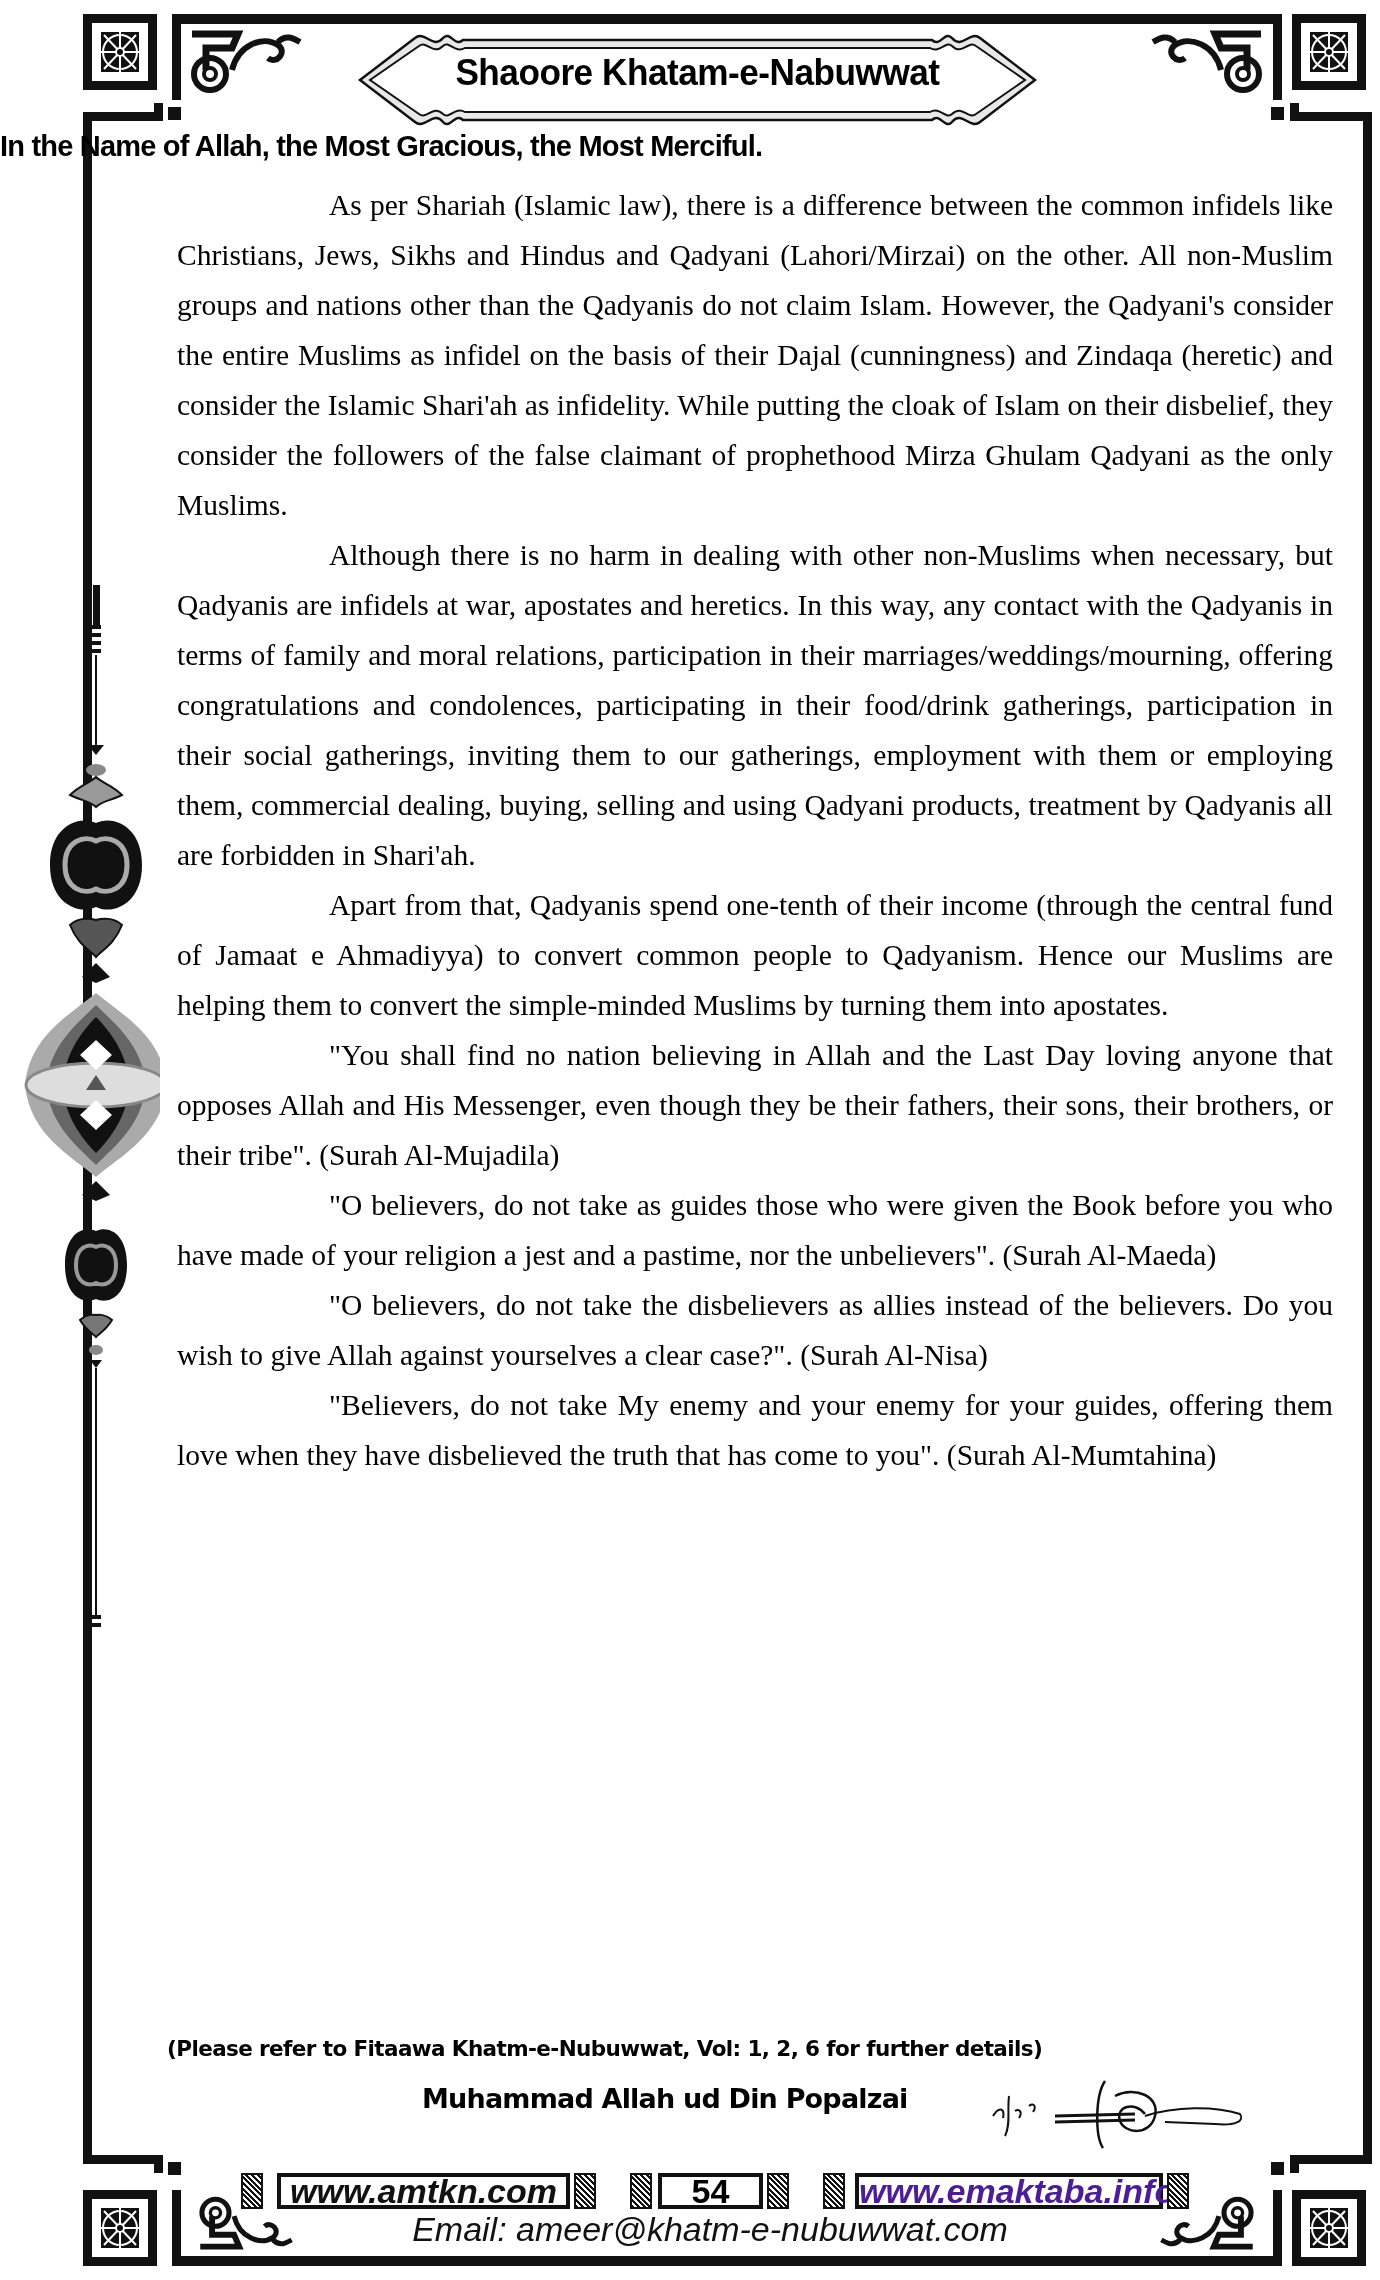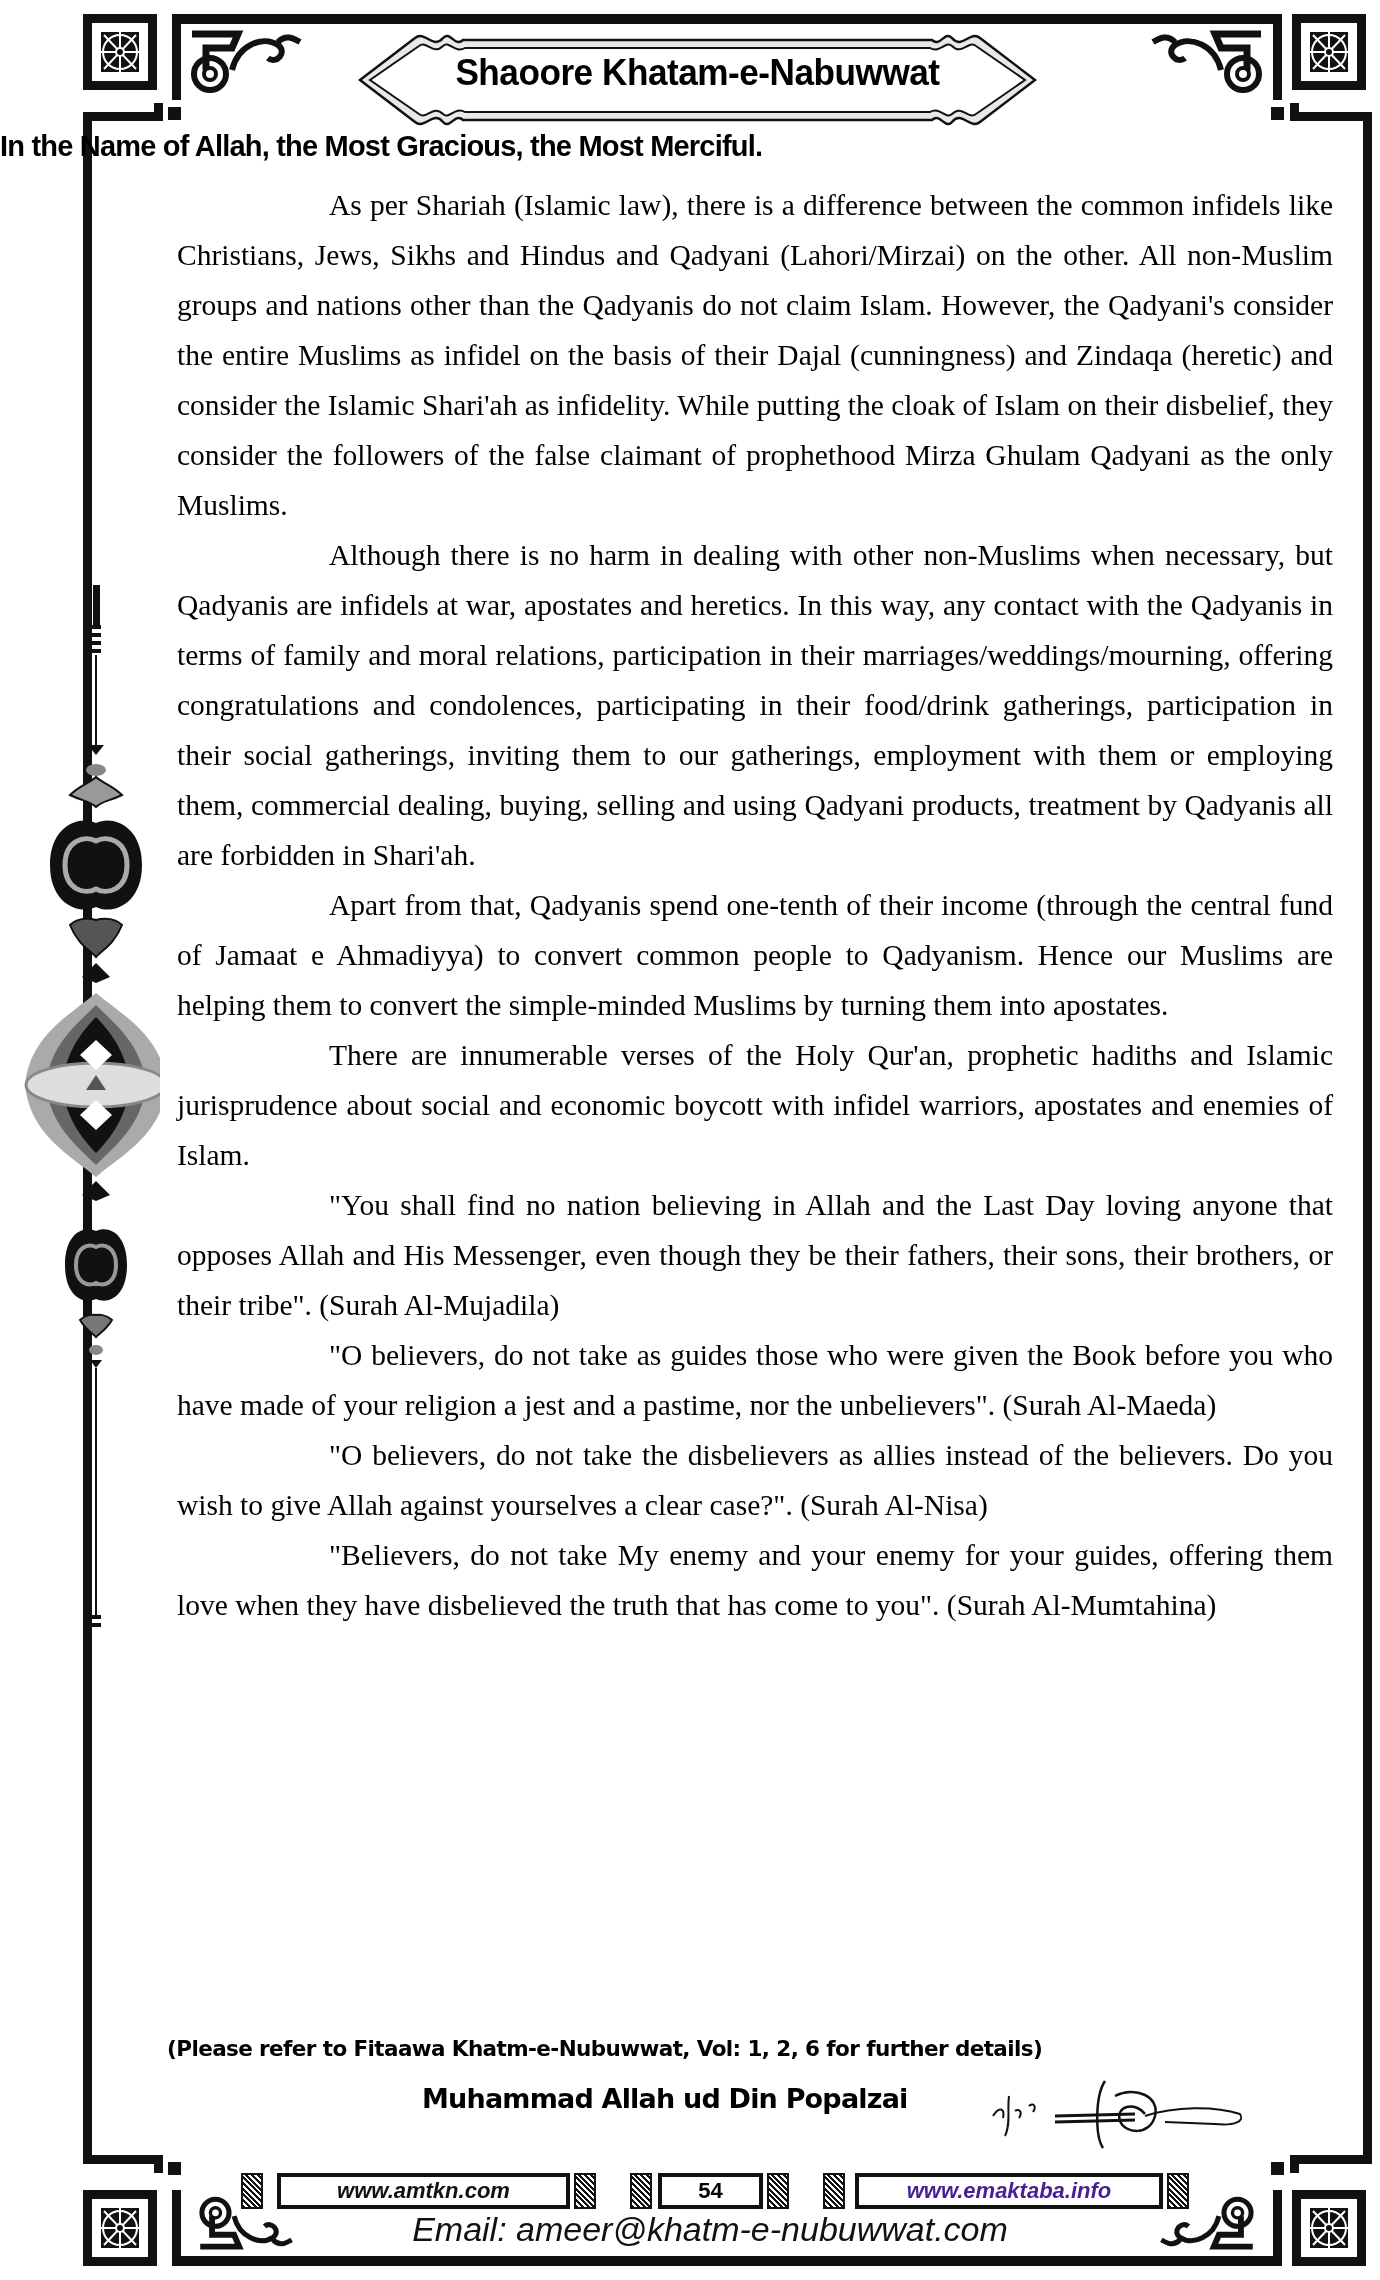--- a/index.html
+++ b/index.html
@@ -9,21 +9,21 @@
   .bar{position:absolute;background:#111;}
   .corner{position:absolute;width:74px;height:76px;border:9px solid #111;background:#fff;box-sizing:border-box;}
   .title-box{position:absolute;left:355px;top:30px;width:685px;height:100px;}
   .title-text{position:absolute;left:0;right:0;top:22px;text-align:center;font-family:"Liberation Sans",sans-serif;font-weight:bold;font-size:37px;letter-spacing:-0.5px;transform:scaleX(0.95);}
   .bismillah{position:absolute;left:0;right:0;top:130px;text-align:left;font-family:Liberation Sans, sans-serif;font-weight:bold;font-size:29px;letter-spacing:-0.8px;}
   .body{position:absolute;left:177px;width:1156px;top:180px;font-size:29.5px;line-height:50px;text-align:justify;}
   .body p{margin:0;text-indent:152px;}
   .note{position:absolute;left:167px;top:2036px;font-family:"DejaVu Sans",sans-serif;font-weight:bold;font-size:21.5px;letter-spacing:-0.6px;}
   .author{position:absolute;left:422px;top:2083px;font-family:"DejaVu Sans",sans-serif;font-weight:bold;font-size:27px;letter-spacing:-0.8px;}
   .sig{position:absolute;left:985px;top:2076px;width:265px;height:75px;}
-  .foot-box{position:absolute;top:2173px;height:36px;border:4px solid #111;box-sizing:border-box;background:#fff;font-family:"Liberation Sans",sans-serif;font-style:italic;font-weight:bold;font-size:22px;line-height:28px;text-align:center;}
+  .foot-box{position:absolute;top:2173px;height:36px;border:4px solid #111;box-sizing:border-box;background:#fff;font-family:"Liberation Sans",sans-serif;font-style:italic;font-weight:bold;font-size:34px;line-height:28px;text-align:center;}
   .foot-box.page{font-style:normal;}
   .mini{position:absolute;top:2173px;width:22px;height:36px;border:2px solid #111;box-sizing:border-box;background:repeating-linear-gradient(45deg,#111 0 2px,#fff 2px 4px);}
   .email{position:absolute;left:0;right:0;top:2210px;text-align:center;font-family:"Liberation Sans",sans-serif;font-style:italic;font-weight:normal;font-size:34px;padding-left:40px;}
   .ornament{position:absolute;left:10px;top:585px;width:150px;height:1050px;}
 </style>
 </head>
 <body>
 
 <div>
 
@@ -168,21 +168,20 @@
   <path d="M80 775 L92 775 L86 783 Z" fill="#111"></path>
   <line x1="86" y1="783" x2="86" y2="1030" stroke="#111" stroke-width="2"></line>
   <rect x="82" y="1030" width="9" height="4" fill="#111"></rect>
   <rect x="82" y="1038" width="9" height="4" fill="#111"></rect>
 </svg>
 
 <div class="body">
   <p>As per Shariah (Islamic law), there is a difference between the common infidels like Christians, Jews, Sikhs and Hindus and Qadyani (Lahori/Mirzai) on the other. All non-Muslim groups and nations other than the Qadyanis do not claim Islam. However, the Qadyani's consider the entire Muslims as infidel on the basis of their Dajal (cunningness) and Zindaqa (heretic) and consider the Islamic Shari'ah as infidelity. While putting the cloak of Islam on their disbelief, they consider the followers of the false claimant of prophethood Mirza Ghulam Qadyani as the only Muslims.</p>
   <p>Although there is no harm in dealing with other non-Muslims when necessary, but Qadyanis are infidels at war, apostates and heretics. In this way, any contact with the Qadyanis in terms of family and moral relations, participation in their marriages/weddings/mourning, offering congratulations and condolences, participating in their food/drink gatherings, participation in their social gatherings, inviting them to our gatherings, employment with them or employing them, commercial dealing, buying, selling and using Qadyani products, treatment by Qadyanis all are forbidden in Shari'ah.</p>
   <p>Apart from that, Qadyanis spend one-tenth of their income (through the central fund of Jamaat e Ahmadiyya) to convert common people to Qadyanism. Hence our Muslims are helping them to convert the simple-minded Muslims by turning them into apostates.</p>
-  <p>There are innumerable verses of the Holy Qur'an, prophetic hadiths and Islamic jurisprudence about social and economic boycott with infidel warriors, apostates and enemies of Islam.</p>
   <p>"You shall find no nation believing in Allah and the Last Day loving anyone that opposes Allah and His Messenger, even though they be their fathers, their sons, their brothers, or their tribe". (Surah Al-Mujadila)</p>
   <p>"O believers, do not take as guides those who were given the Book before you who have made of your religion a jest and a pastime, nor the unbelievers". (Surah Al-Maeda)</p>
   <p>"O believers, do not take the disbelievers as allies instead of the believers. Do you wish to give Allah against yourselves a clear case?". (Surah Al-Nisa)</p>
   <p>"Believers, do not take My enemy and your enemy for your guides, offering them love when they have disbelieved the truth that has come to you". (Surah Al-Mumtahina)</p>
 </div>
 
 <div class="note">(Please refer to Fitaawa Khatm-e-Nubuwwat, Vol: 1, 2, 6 for further details)</div>
 <div class="author">Muhammad Allah ud Din Popalzai</div>
 <svg class="sig" viewBox="0 0 265 75">
   <path d="M8 40 C14 30 20 32 18 42 M24 20 C22 35 26 48 20 60 M30 35 C34 32 38 36 34 42 M44 30 C48 26 52 30 48 36" fill="none" stroke="#111" stroke-width="2"></path>

